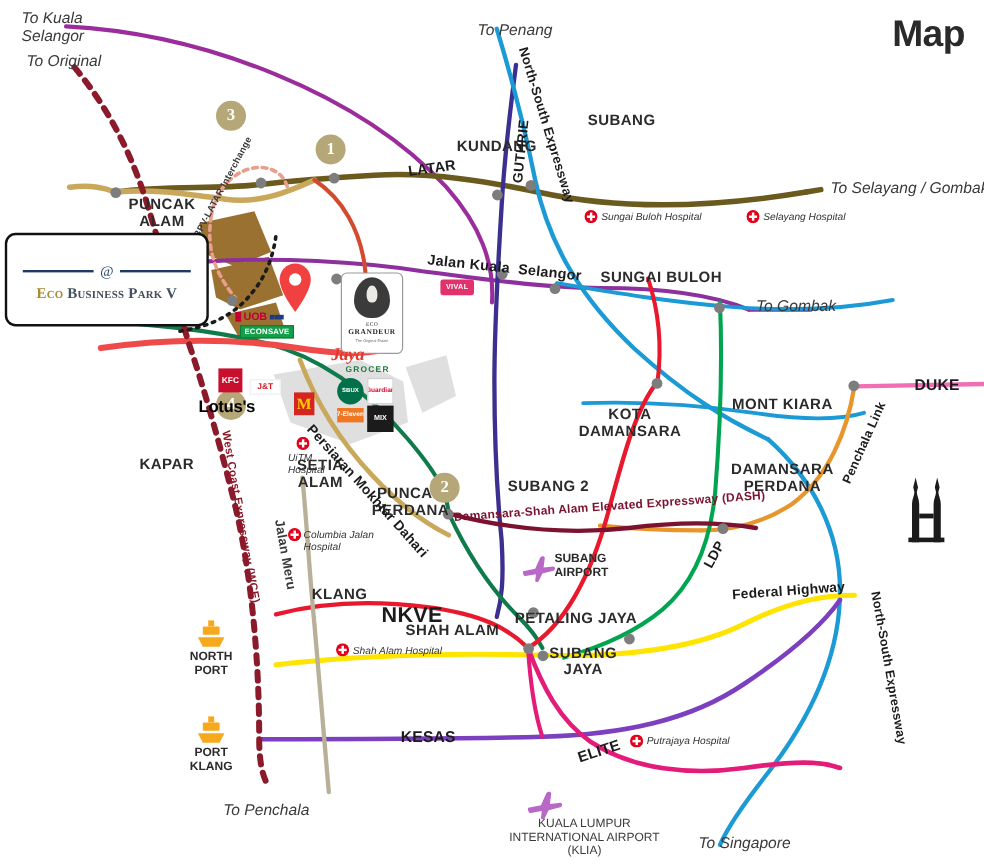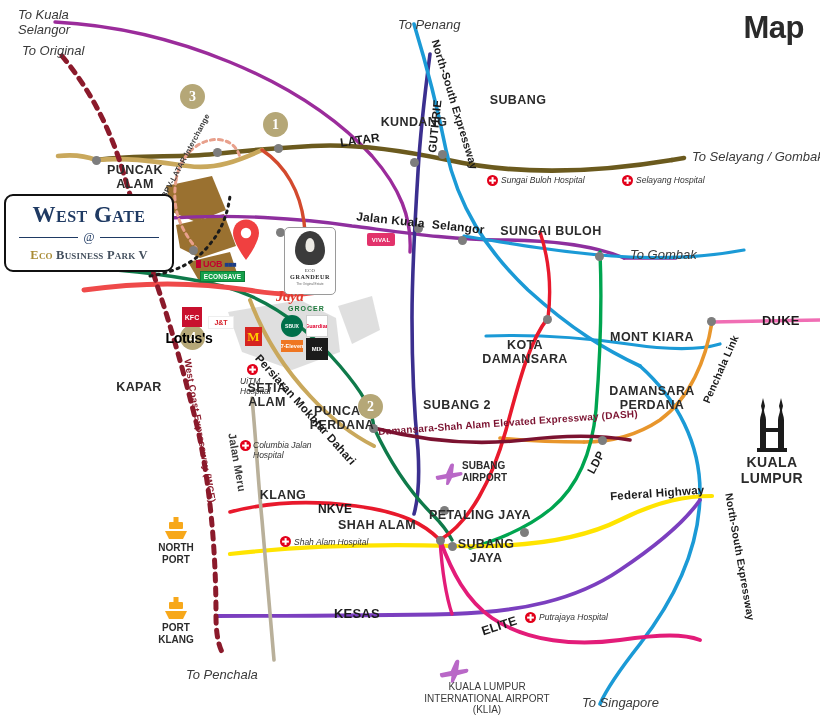--- a/index.html
+++ b/index.html
@@ -264,22 +264,20 @@
   <div class="lbl town" style="left:296px;top:404px;width:92px;">PUNCAK
 PERDANA</div>
   <div class="lbl town" style="left:234px;top:381px;width:66px;">SETIA
 ALAM</div>
   <div class="lbl town" style="left:104px;top:380px;width:70px;">KAPAR</div>
   <div class="lbl town" style="left:250px;top:488px;width:66px;">KLANG</div>
   <div class="lbl town" style="left:330px;top:518px;width:94px;">SHAH ALAM</div>
   <div class="lbl town" style="left:420px;top:508px;width:120px;">PETALING JAYA</div>
   <div class="lbl town" style="left:450px;top:537px;width:72px;">SUBANG
 JAYA</div>
-  <div class="lbl town lg" style="left:730px;top:455px;width:84px;">KUALA
-LUMPUR</div>
 
   <div class="lbl hwy" style="left:340px;top:133px;transform:rotate(-8deg);">LATAR</div>
 
   <div class="lbl hwy rot" style="left:426px;top:152px;transform:rotate(-84deg);transform-origin:0 0;font-size:11.5px;">GUTHRIE</div>
 
   <div class="lbl hwy rot" style="left:441px;top:38px;transform:rotate(73deg);transform-origin:0 0;font-size:11px;">North-South Expressway</div>
 
   <div class="lbl hwy rot" style="left:735px;top:492px;transform:rotate(80deg);transform-origin:0 0;font-size:10.5px;">North-South Expressway</div>
 
   <div class="lbl hwy" style="left:356px;top:216px;transform:rotate(6deg);font-size:12px;">Jalan Kuala  Selangor</div>
@@ -291,21 +289,21 @@
   <div class="lbl hwy rot" style="left:700px;top:400px;transform:rotate(-66deg);transform-origin:0 0;font-size:10.5px;">Penchala Link</div>
 
   <div class="lbl hwy rot" style="left:585px;top:470px;transform:rotate(-62deg);transform-origin:0 0;font-size:11.5px;">LDP</div>
 
   <div class="lbl hwy" style="left:378px;top:417px;transform:rotate(-4deg);font-size:10px;color:#7b1230;">Damansara-Shah Alam Elevated Expressway (DASH)</div>
 
   <div class="lbl hwy rot" style="left:262px;top:352px;transform:rotate(48deg);transform-origin:0 0;font-size:11.5px;">Persiaran Mokhtar Dahari</div>
 
   <div class="lbl hwy" style="left:610px;top:487px;transform:rotate(-4deg);font-size:11.5px;">Federal Highway</div>
 
-  <div class="lbl hwy" style="left:318px;top:502px;font-size:12px;">NKVE</div>
+  <div class="lbl hwy" style="left:318px;top:502px;font-size:18px;">NKVE</div>
 
   <div class="lbl hwy" style="left:334px;top:606px;font-size:13px;">KESAS</div>
 
   <div class="lbl hwy" style="left:481px;top:619px;transform:rotate(-18deg);font-size:12.5px;">ELITE</div>
 
   <div class="lbl hwy rot" style="left:193px;top:358px;transform:rotate(80deg);transform-origin:0 0;font-size:9.5px;color:#8b1a2b;">West Coast Expressway (WCE)</div>
 
   <div class="lbl hwy rot" style="left:238px;top:432px;transform:rotate(80deg);transform-origin:0 0;font-size:11px;color:#3a3a3a;">Jalan Meru</div>
 
   <div class="cross" style="left:487px;top:175px;">
@@ -409,21 +407,20 @@
       <rect x="9" y="50" width="30" height="4" fill="#1b1b1b"></rect>
     </svg>
   </div>
 
   <div class="marker" style="left:180px;top:84px;">3</div>
   <div class="marker" style="left:263px;top:112px;">1</div>
   <div class="marker" style="left:358px;top:394px;">2</div>
   <div class="marker" style="left:180px;top:325px;">4</div>
 
   <div id="wg-logo">
-    <div class="wg-top">West Gate</div>
     <div class="wg-at-row">
       <span class="wg-rule"></span>
       <span class="wg-at">@</span>
       <span class="wg-rule"></span>
     </div>
     <div class="wg-bot">
       <span class="wg-eco">Eco </span><span class="wg-bp">Business Park V</span>
     </div>
   </div>
 

